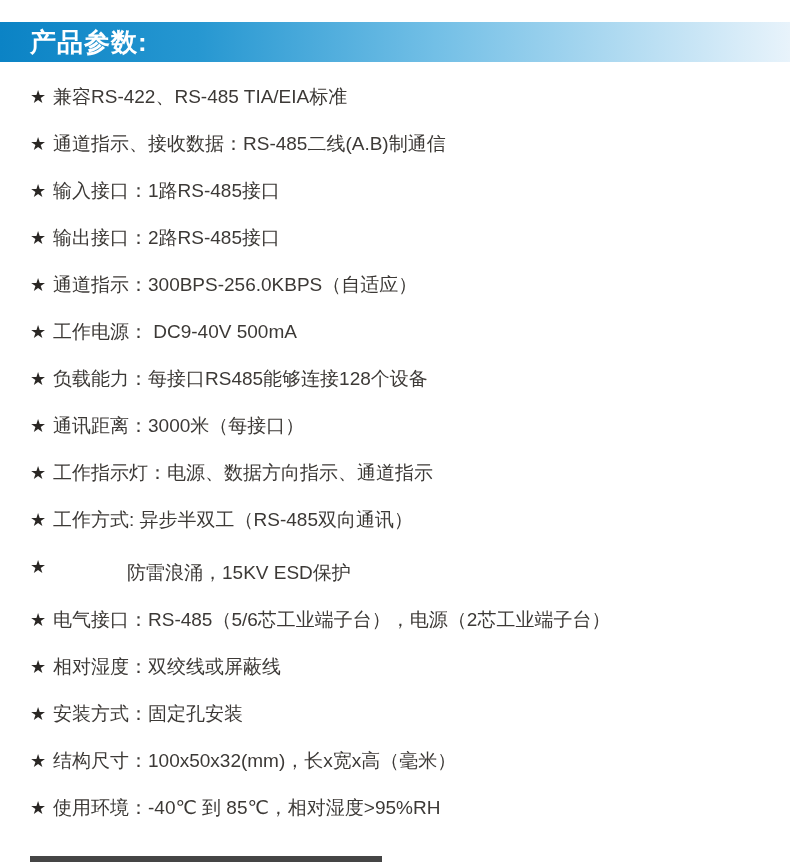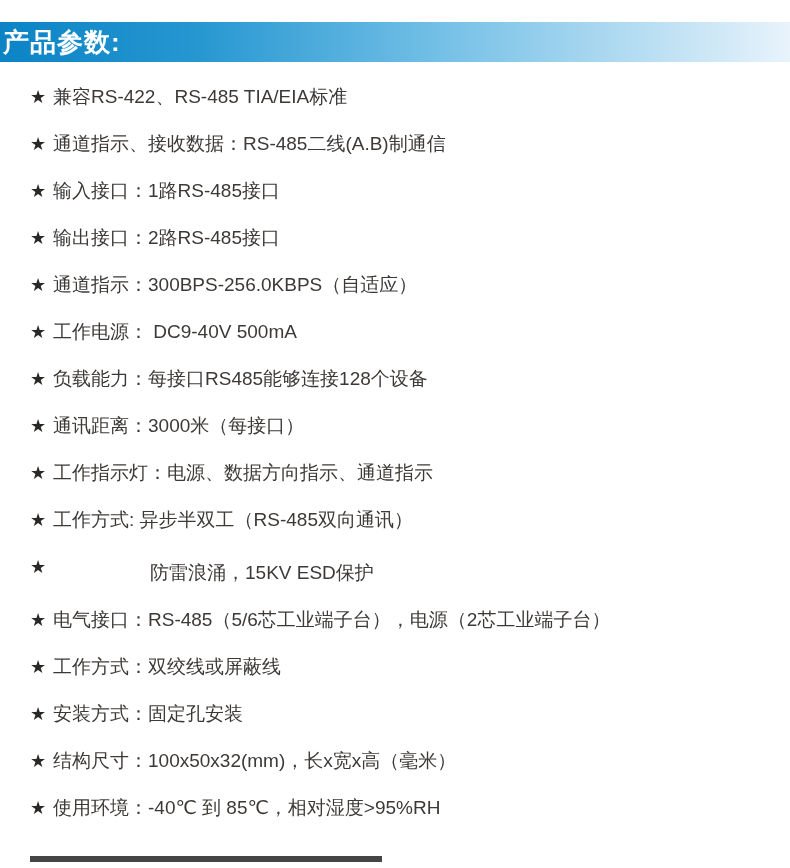--- a/index.html
+++ b/index.html
@@ -23,21 +23,21 @@
     height: 40px;
     
     background: linear-gradient(90deg, #0b83c5, #e8f3fb);
   }
   .section-header .title {
     display: inline-block;
     color: #ffffff;
     font-size: 26px;
     font-weight: bold;
     line-height: 40px;
-    padding-left: 3px;
+    padding-left: 30px;
     letter-spacing: 1px;
     white-space: nowrap;
   }
   .spec-list {
     position: absolute;
     top: 84px;
     left: 30px;
     width: 742px;
   }
   .spec-item {
@@ -51,21 +51,21 @@
   .spec-item .star {
     flex: 0 0 23px;
     color: #2a2724;
     font-size: 18px;
     line-height: 26px;
   }
   .spec-item .text {
     flex: 1;
   }
   .spec-item .line2 {
-    margin-left: 97px;
+    margin-left: 74px;
     margin-top: 6px;
   }
   .bottom-bar {
     position: absolute;
     left: 30px;
     top: 856px;
     width: 352px;
     height: 6px;
     background: #454545;
   }
@@ -123,21 +123,21 @@
       <div class="spec-item" style="color: rgb(60, 57, 54);">
         <span class="star">★</span>
         <span class="text"><div class="line2">防雷浪涌，15KV ESD保护</div></span>
       </div>
       <div class="spec-item" style="color: rgb(60, 57, 54);">
         <span class="star">★</span>
         <span class="text"><span>电气接口：RS-485（5/6芯工业端子台），电源（2芯工业端子台）</span></span>
       </div>
       <div class="spec-item" style="color: rgb(60, 57, 54);">
         <span class="star">★</span>
-        <span class="text"><span>工作方式：双绞线或屏蔽线</span></span>
+        <span class="text"><span>相对湿度：双绞线或屏蔽线</span></span>
       </div>
       <div class="spec-item" style="color: rgb(60, 57, 54);">
         <span class="star">★</span>
         <span class="text"><span>安装方式：固定孔安装</span></span>
       </div>
       <div class="spec-item" style="color: rgb(60, 57, 54);">
         <span class="star">★</span>
         <span class="text"><span>结构尺寸：100x50x32(mm)，长x宽x高（毫米）</span></span>
       </div>
       <div class="spec-item" style="color: rgb(60, 57, 54);">

